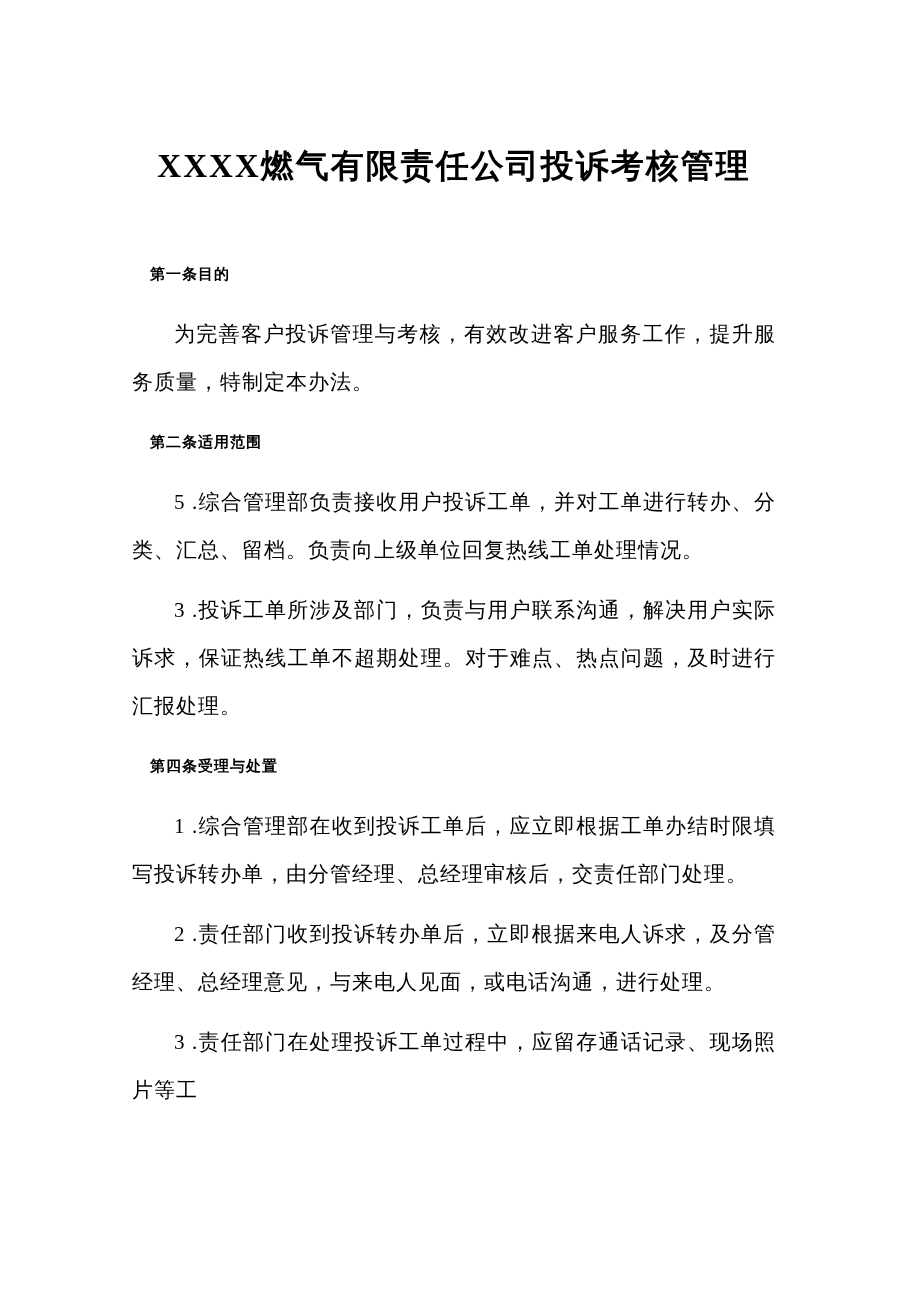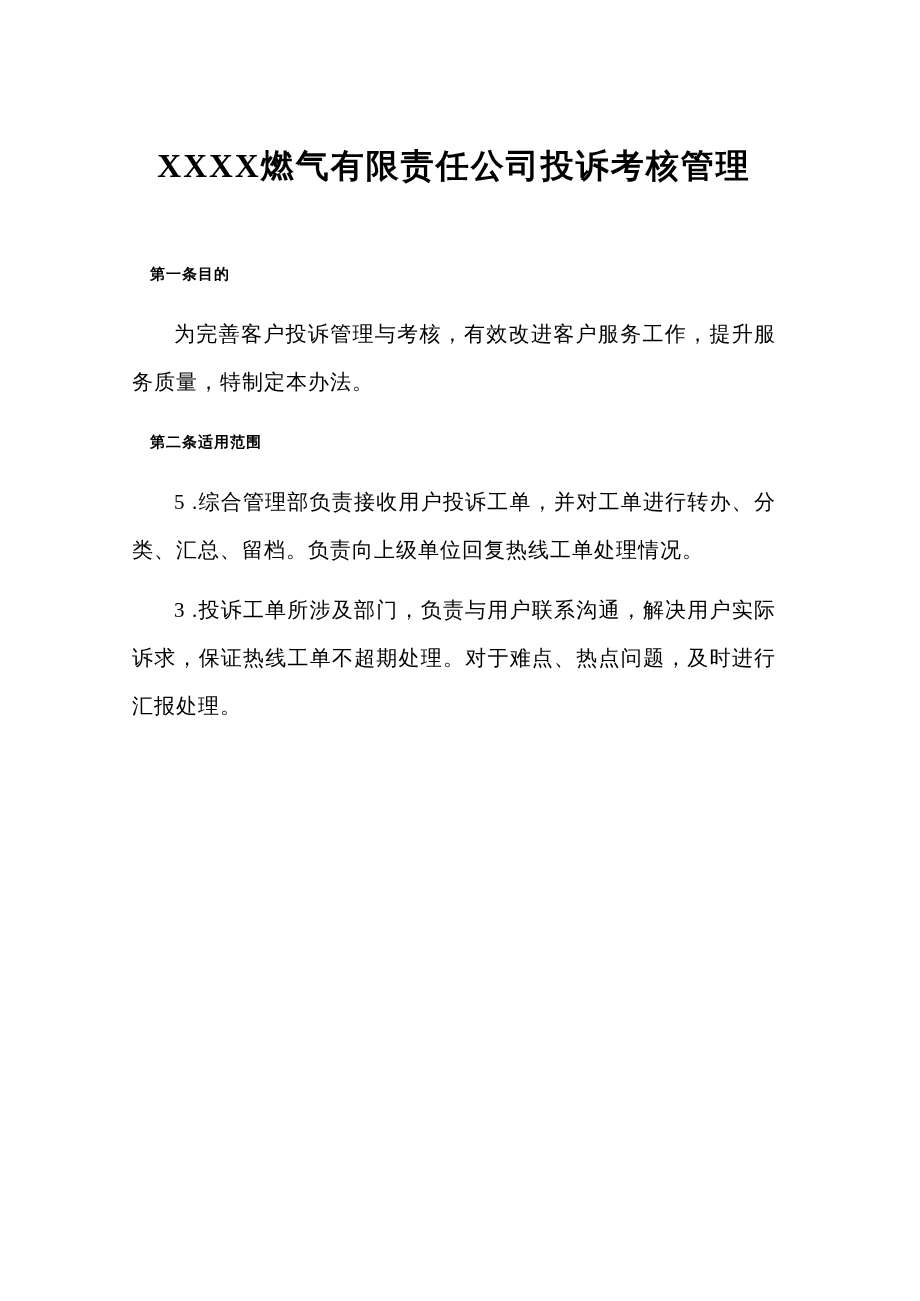--- a/index.html
+++ b/index.html
@@ -66,14 +66,20 @@
 
   <div class="section">
     <h2 class="heading">第二条适用范围</h2>
   </div>
 
   <div class="section">
     <p class="para">5 .综合管理部负责接收用户投诉工单，并对工单进行转办、分类、汇总、留档。负责向上级单位回复热线工单处理情况。</p>
     <p class="para">3 .投诉工单所涉及部门，负责与用户联系沟通，解决用户实际诉求，保证热线工单不超期处理。对于难点、热点问题，及时进行汇报处理。</p>
   </div>
 
+  <div class="section">
+    <h2 class="heading">第四条受理与处置</h2>
+    <p class="para">1 .综合管理部在收到投诉工单后，应立即根据工单办结时限填写投诉转办单，由分管经理、总经理审核后，交责任部门处理。</p>
+    <p class="para">2 .责任部门收到投诉转办单后，立即根据来电人诉求，及分管经理、总经理意见，与来电人见面，或电话沟通，进行处理。</p>
+    <p class="para">3 .责任部门在处理投诉工单过程中，应留存通话记录、现场照片等工</p>
+  </div>
 
 </div>
 
 </body></html>

